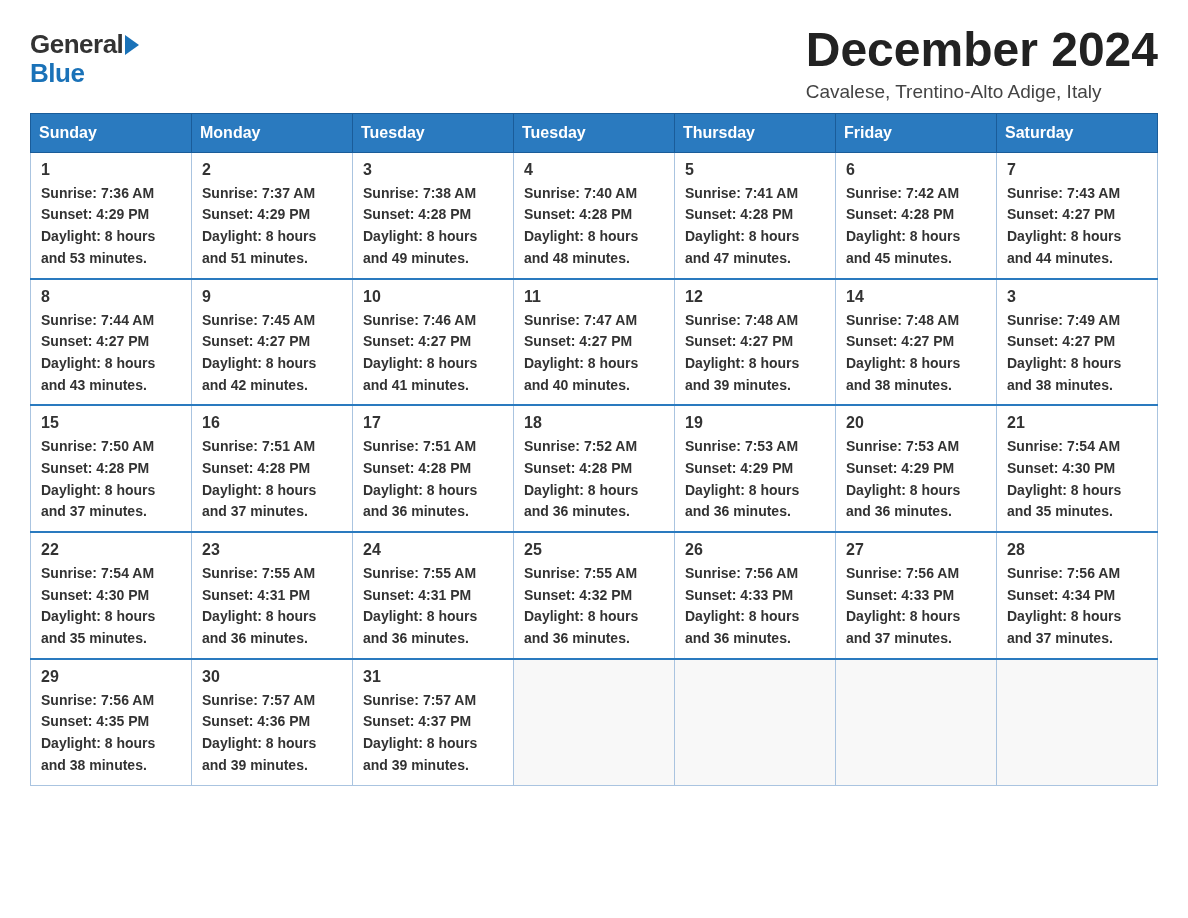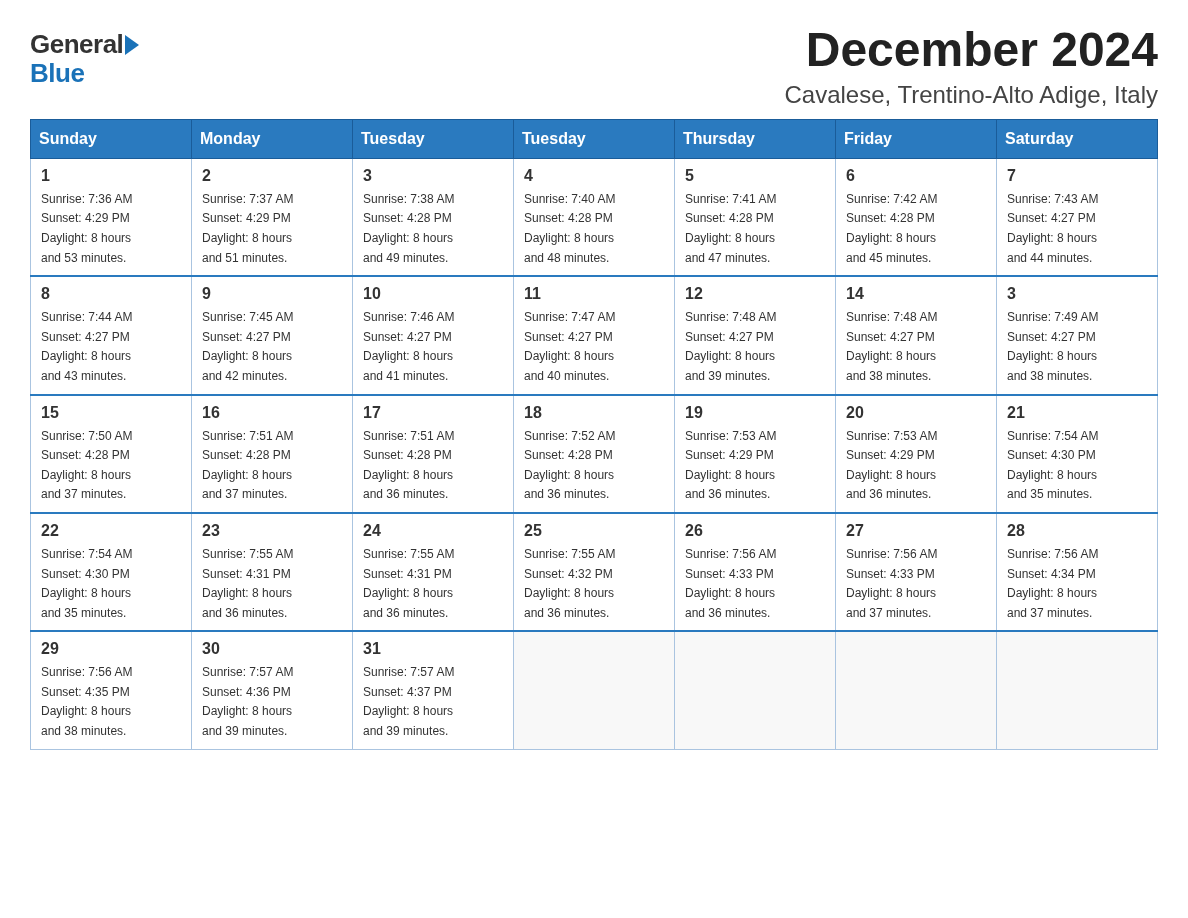--- a/index.html
+++ b/index.html
@@ -28,30 +28,30 @@
       color: #333;
       letter-spacing: -0.5px;
     }
     .logo-text-blue {
       font-size: 26px;
       font-weight: bold;
       color: #1a72b8;
       letter-spacing: -0.5px;
     }
     .title-block {
-      text-align: right;
+      text-align: left;
     }
     .title-block h1 {
       font-size: 48px;
       font-weight: bold;
       color: #222;
       line-height: 1.1;
     }
     .title-block h2 {
-      font-size: 24px;
+      font-size: 19px;
       font-weight: normal;
       color: #444;
       margin-top: 4px;
     }
     .calendar {
       width: 100%;
       border-collapse: collapse;
       margin-top: 8px;
     }
     .calendar th {
@@ -75,23 +75,24 @@
       background: #f8f8f8;
     }
     .day-number {
       font-size: 16px;
       font-weight: bold;
       color: #333;
       display: block;
       margin-bottom: 4px;
     }
     .day-info {
-      font-size: 12px;
+      font-size: 14px;
       color: #333;
       line-height: 1.55;
+      font-weight: bold;
     }
     .row-border td {
       border-top: 2px solid #2a7abf;
     }
   </style>
 </head>
 <body>
 
 <div class="header-row">
   <div class="logo">

